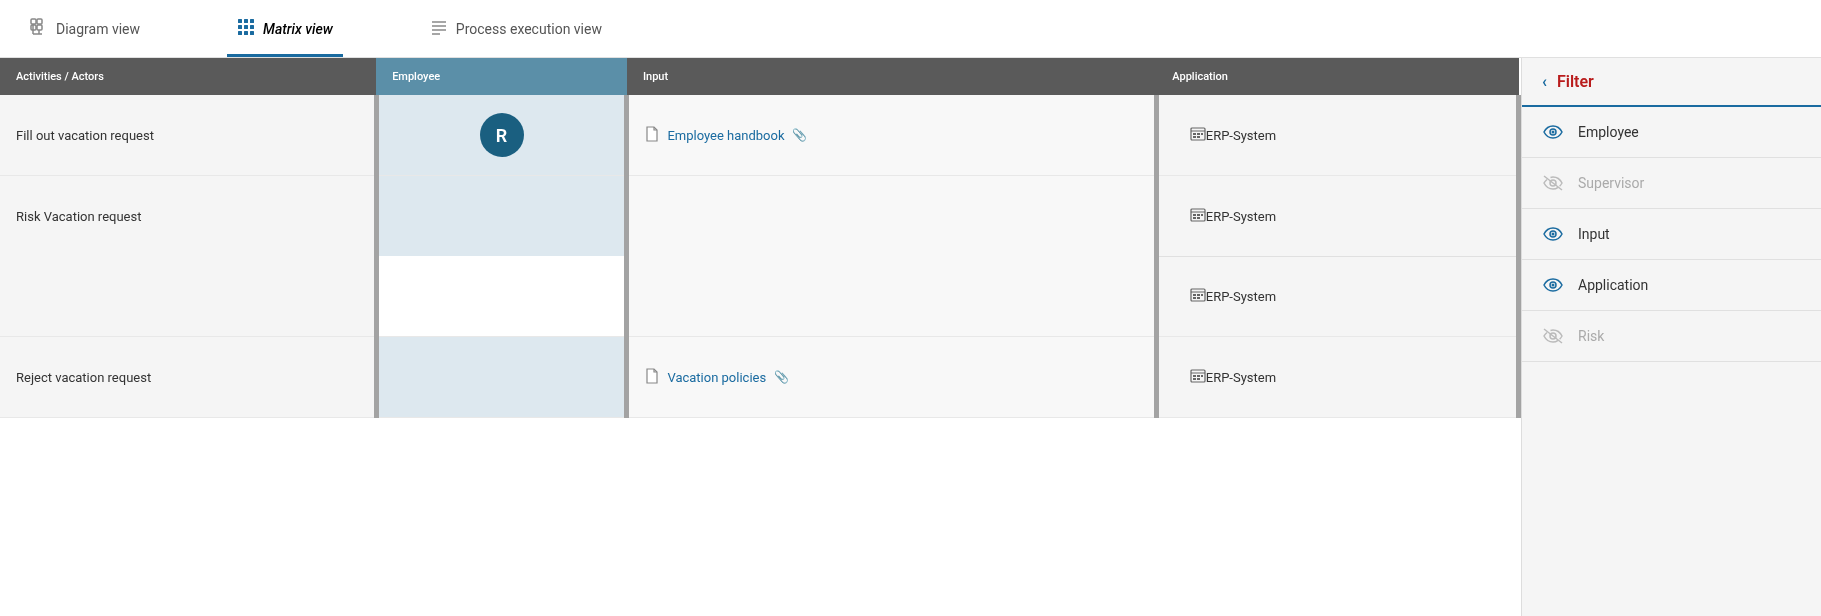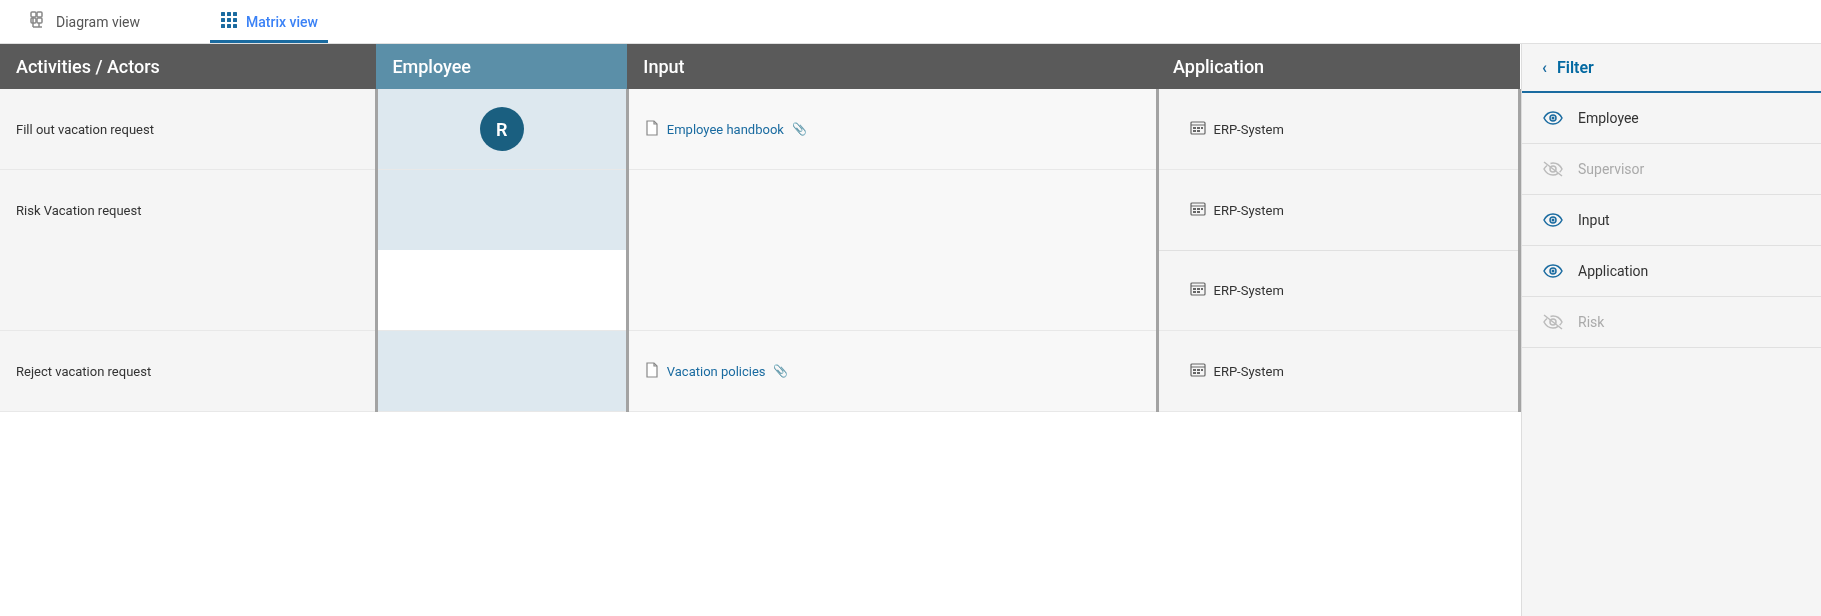--- a/index.html
+++ b/index.html
@@ -12,38 +12,39 @@
       display: flex;
       flex-direction: column;
     }
 
     
     .top-nav {
       display: flex;
       align-items: center;
       background: #fff;
       border-bottom: 1px solid #e0e0e0;
-      height: 44px;
+      height: 58px;
       padding: 0 20px;
-      gap: 60px;
+      gap: 77px;
     }
     .nav-item {
       display: flex;
       align-items: center;
       gap: 8px;
       font-size: 14px;
       color: #555;
       cursor: pointer;
       height: 100%;
       position: relative;
       padding: 0 10px;
     }
     .nav-item.active {
-      color: #3b82f6;
+      color: #000000;
       font-weight: 500;
+      font-style: italic;
     }
     .nav-item.active::after {
       content: '';
       position: absolute;
       bottom: 0;
       left: 0;
       right: 0;
       height: 3px;
       background: #1a6ba0;
     }
@@ -68,21 +69,21 @@
 
     
     .matrix-table {
       width: 100%;
       border-collapse: collapse;
       table-layout: fixed;
     }
     .matrix-table th {
       padding: 12px 16px;
       font-weight: 500;
-      font-size: 18px;
+      font-size: 11px;
       text-align: left;
       color: #fff;
       background: #5a5a5a;
     }
     .matrix-table th.employee-col {
       background: #5b8fa8;
       width: 180px;
     }
     .matrix-table th.activities-col {
       background: #5a5a5a;
@@ -94,21 +95,21 @@
     }
     .matrix-table th.application-col {
       background: #5a5a5a;
       width: 260px;
     }
 
     .matrix-table td {
       padding: 0;
       vertical-align: top;
       border-bottom: 1px solid #e8e8e8;
-      border-right: 3px solid #a3a3a3;
+      border-right: 5px solid #a3a3a3;
       margin-top: 36px;
     }
 
     .cell-content {
       padding: 16px;
       min-height: 80px;
       display: flex;
       align-items: center;
     }
 
@@ -164,21 +165,20 @@
       color: #888;
     }
 
     .application-cell {
       background: #f5f5f5;
       min-height: 80px;
     }
     .app-item {
       display: flex;
       align-items: center;
-      gap: 8px;
       font-size: 13px;
       color: #333;
       padding: 4px 15px;
     }
     .app-icon {
       font-size: 13px;
       color: #666;
     }
 
     
@@ -217,21 +217,21 @@
     }
     .filter-back-btn {
       color: #1a6ba0;
       font-size: 16px;
       cursor: pointer;
       font-weight: bold;
     }
     .filter-title {
       font-size: 16px;
       font-weight: 600;
-      color: #0369a1;
+      color: #b91c1c;
     }
 
     .filter-item {
       display: flex;
       align-items: center;
       gap: 14px;
       padding: 14px 20px;
       border-bottom: 1px solid #e0e0e0;
       cursor: pointer;
     }
@@ -283,20 +283,31 @@
         <rect x="13" y="1" width="4" height="4" rx="0.5" fill="#1a6ba0"></rect>
         <rect x="1" y="7" width="4" height="4" rx="0.5" fill="#1a6ba0"></rect>
         <rect x="7" y="7" width="4" height="4" rx="0.5" fill="#1a6ba0"></rect>
         <rect x="13" y="7" width="4" height="4" rx="0.5" fill="#1a6ba0"></rect>
         <rect x="1" y="13" width="4" height="4" rx="0.5" fill="#1a6ba0"></rect>
         <rect x="7" y="13" width="4" height="4" rx="0.5" fill="#1a6ba0"></rect>
         <rect x="13" y="13" width="4" height="4" rx="0.5" fill="#1a6ba0"></rect>
       </svg>
     </span>
     <span>Matrix view</span>
+  </div>
+  <div class="nav-item">
+    <span class="nav-icon">
+      <svg width="18" height="18" viewBox="0 0 18 18" fill="none" xmlns="http://www.w3.org/2000/svg">
+        <line x1="2" y1="4" x2="16" y2="4" stroke="#888" stroke-width="1.5"></line>
+        <line x1="2" y1="8" x2="16" y2="8" stroke="#888" stroke-width="1.5"></line>
+        <line x1="2" y1="12" x2="16" y2="12" stroke="#888" stroke-width="1.5"></line>
+        <line x1="2" y1="16" x2="10" y2="16" stroke="#888" stroke-width="1.5"></line>
+      </svg>
+    </span>
+    <span>Process execution view</span>
   </div>
 </nav>
 
 <div class="main-layout">
 
   <div class="matrix-area">
     <table class="matrix-table">
       <thead>
         <tr>
           <th class="activities-col">

